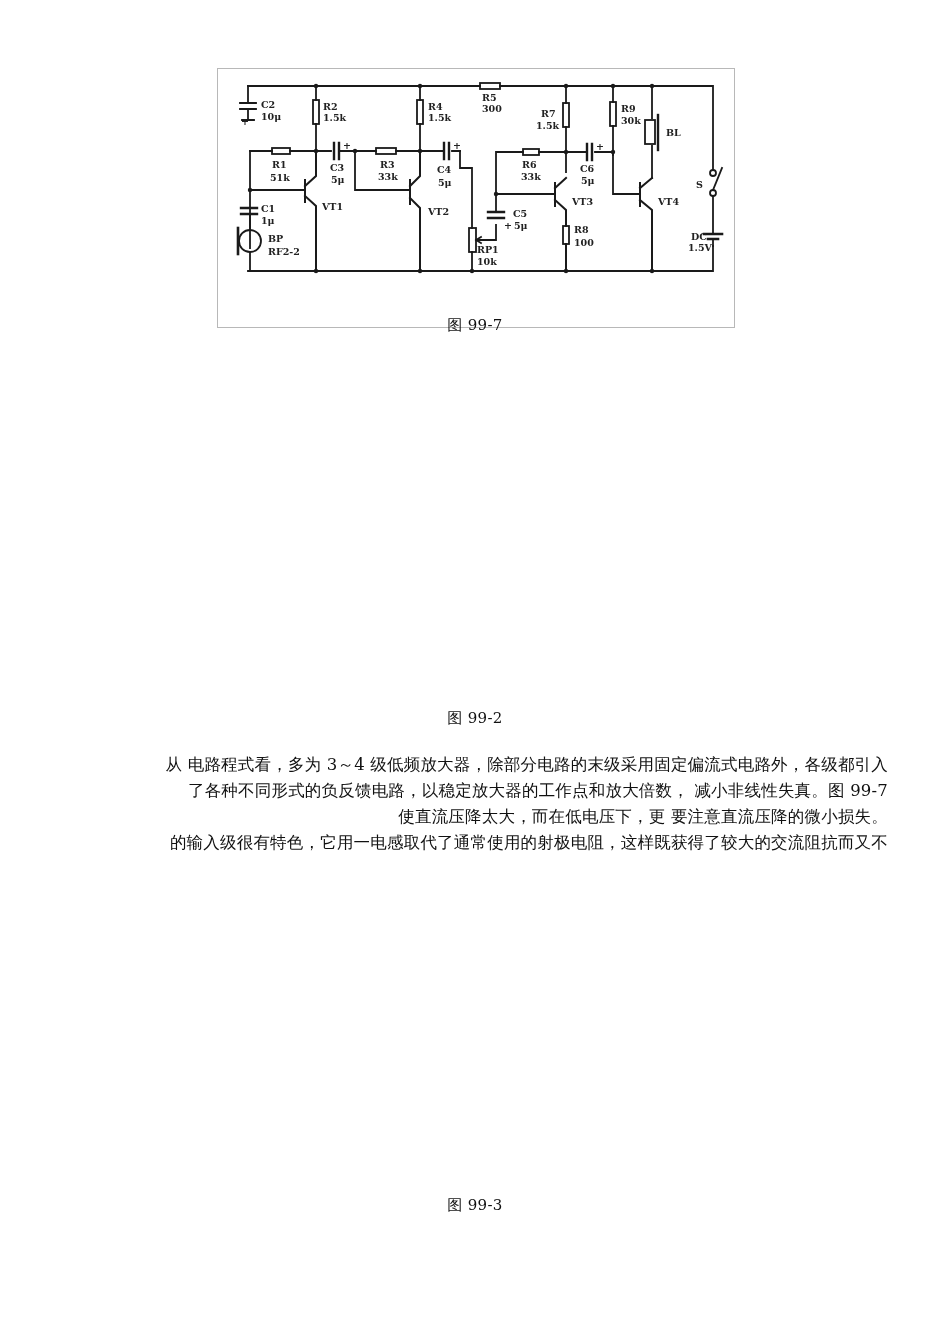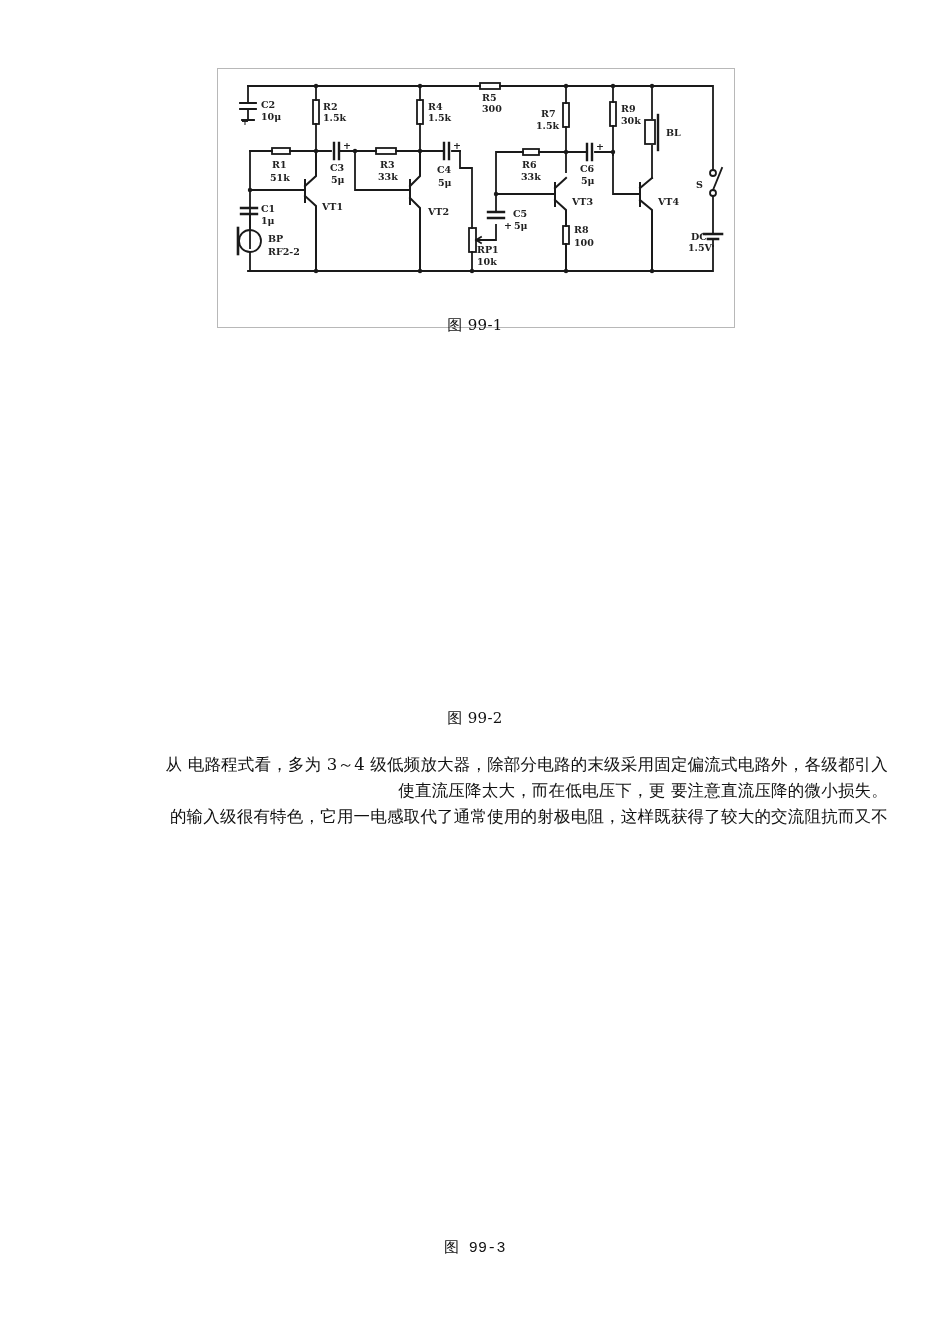--- a/index.html
+++ b/index.html
@@ -152,23 +152,24 @@
     <text class="lbl" x="574" y="246">100</text>
     <text class="lbl" x="268" y="242">BP</text>
     <text class="lbl" x="268" y="255">RF2-2</text>
     <text class="lbl" x="477" y="253">RP1</text>
     <text class="lbl" x="477" y="265">10k</text>
     <text class="lbl" x="691" y="240">DC</text>
     <text class="lbl" x="688" y="251">1.5V</text>
   </svg>
 </div>
 
-<div class="caption" style="top:316px;">图 99-1</div>
+<div class="caption" style="top:316px;">图 99-7</div>
 
 <div class="caption" style="top:709px;">图 99-2</div>
 
 <div class="paragraph">
   <p>从 电路程式看，多为 3～4 级低频放大器，除部分电路的末级采用固定偏流式电路外，各级都引入</p>
+  <p>了各种不同形式的负反馈电路，以稳定放大器的工作点和放大倍数， 减小非线性失真。图 99-7</p>
   <p>使直流压降太大，而在低电压下，更 要注意直流压降的微小损失。</p>
   <p>的输入级很有特色，它用一电感取代了通常使用的射极电阻，这样既获得了较大的交流阻抗而又不</p>
 </div>
 
-<div class="caption" style="top:1238px;font-family:Liberation Mono, monospace;">图 99-3</div>
+<div class="caption" style="top:1196px;">图 99-3</div>
 
 </body></html>

